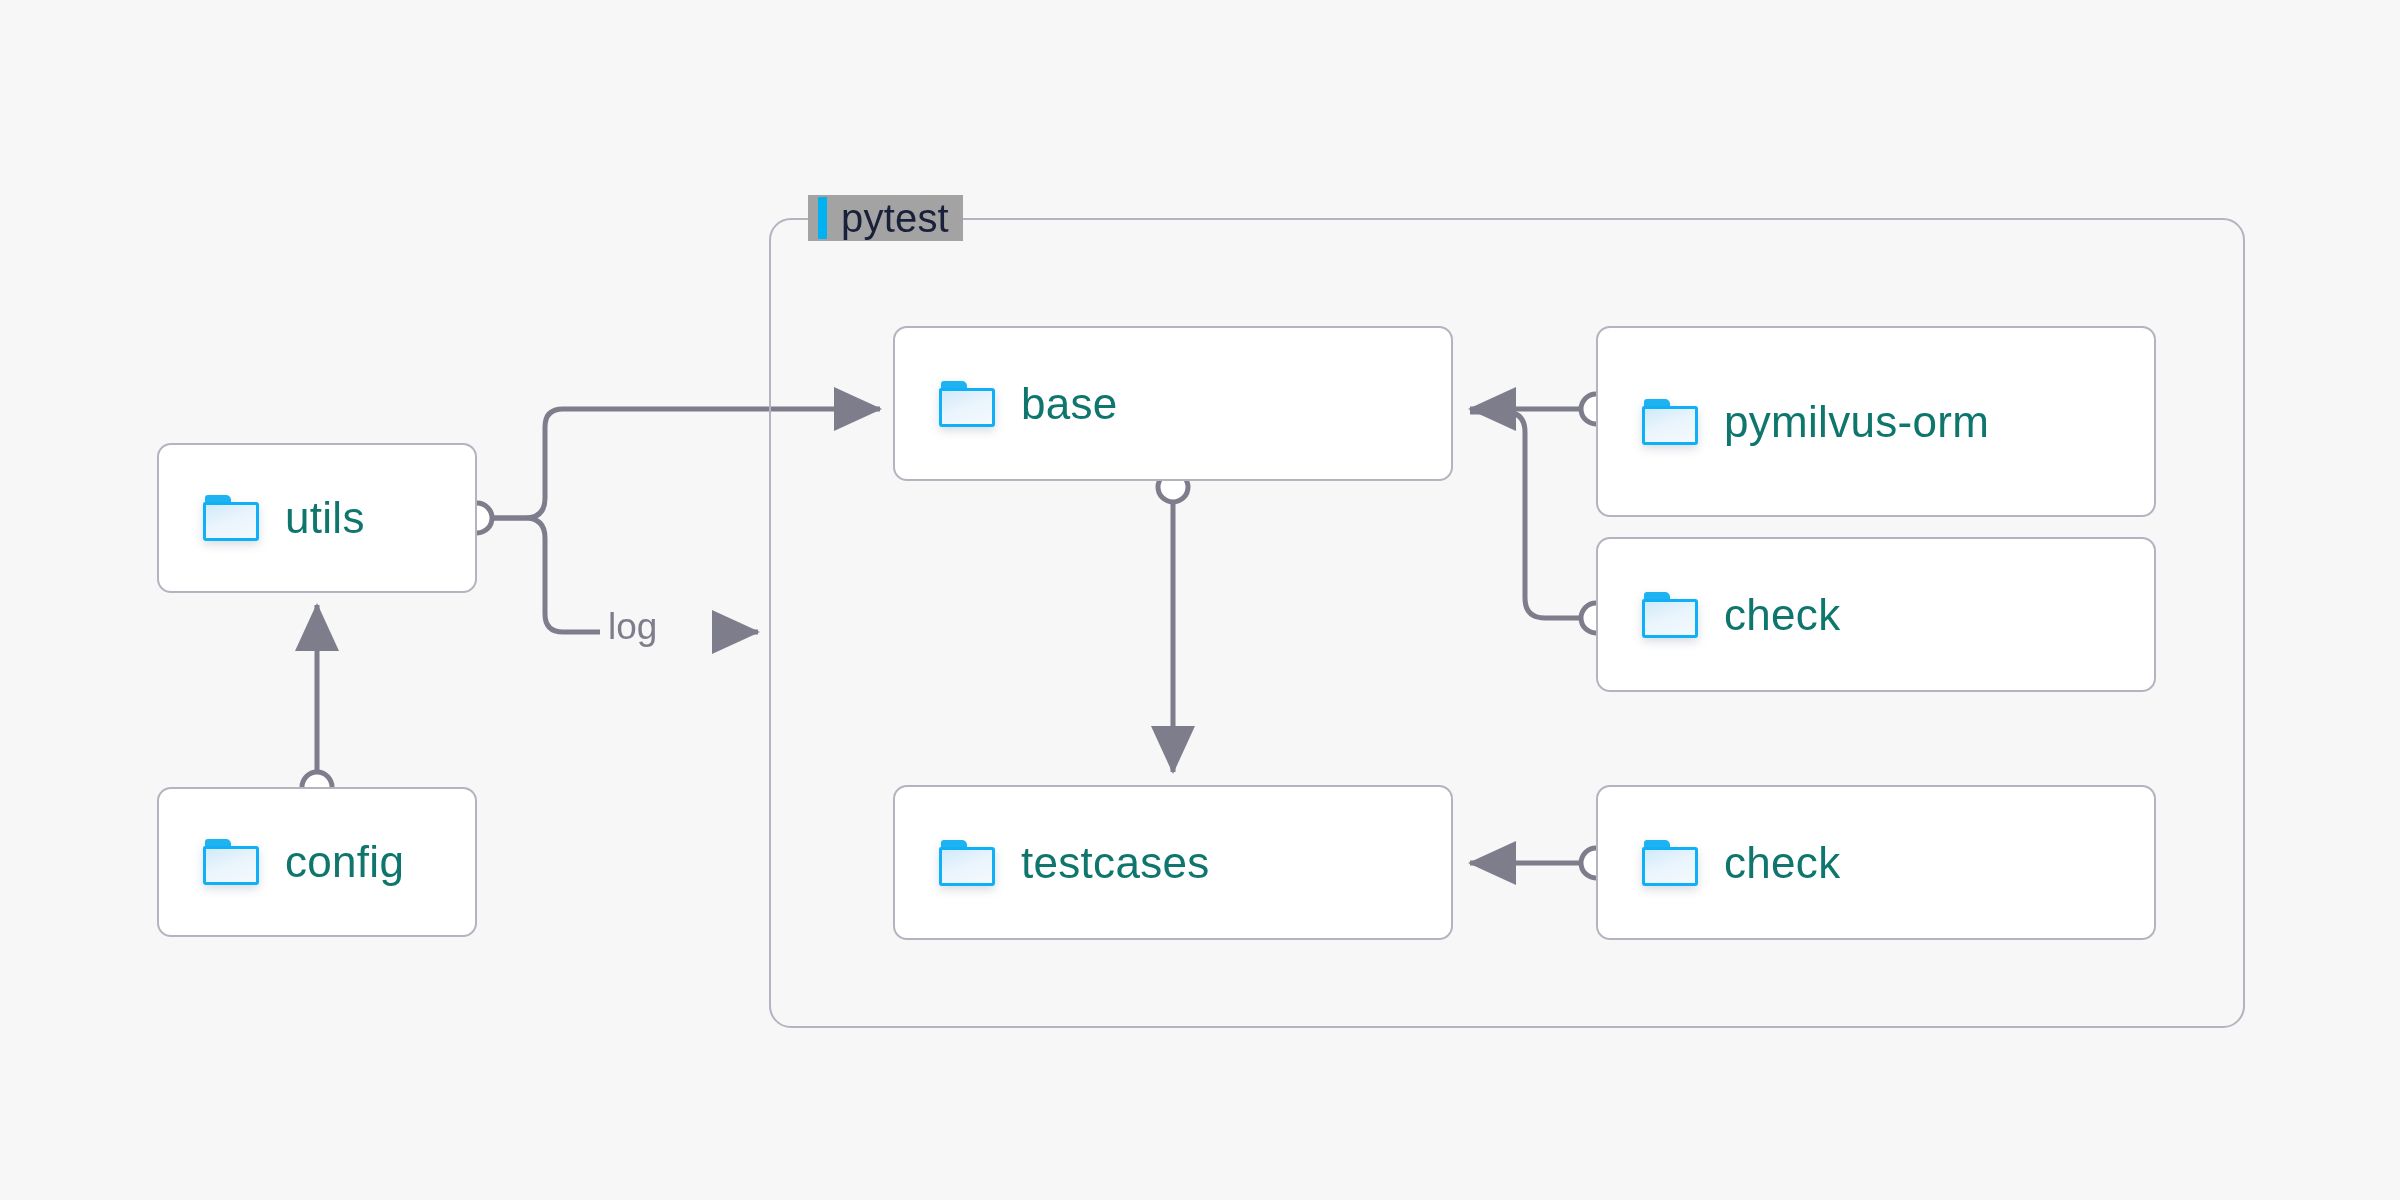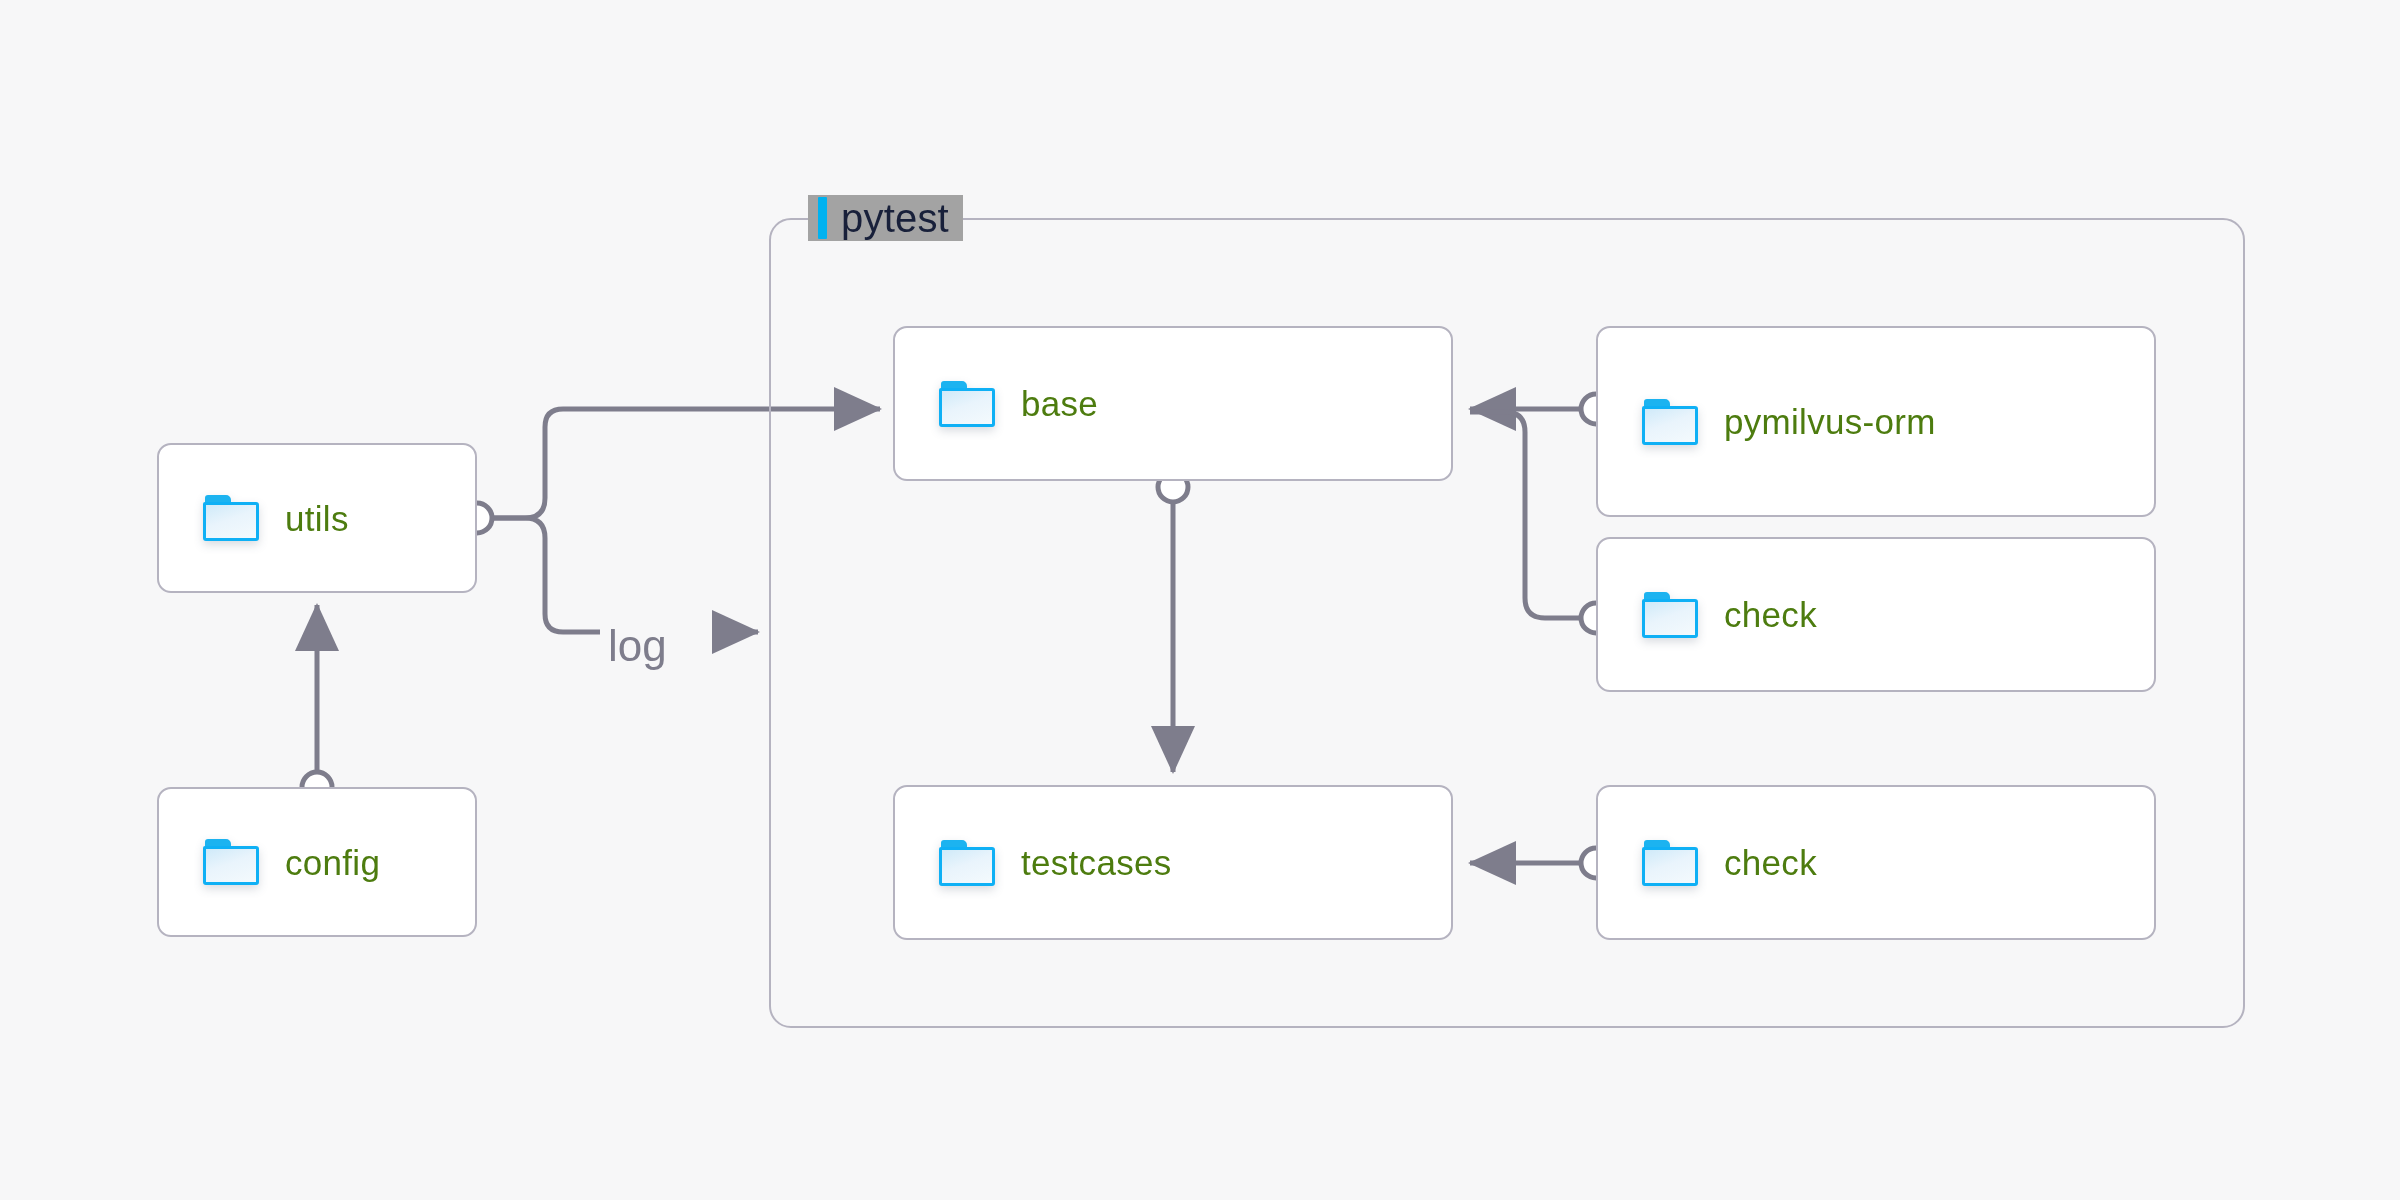--- a/index.html
+++ b/index.html
@@ -65,22 +65,22 @@
     box-sizing: border-box;
     background: #ffffff;
     border: 2px solid #b5b3c0;
     border-radius: 14px;
     display: flex;
     align-items: center;
     padding-left: 44px;
     gap: 26px;
   }
   .node .label {
-    font-size: 35px;
-    color: #4d7c0f;
+    font-size: 44px;
+    color: #0f766e;
     line-height: 1;
     letter-spacing: 0.3px;
     white-space: nowrap;
   }
 
   
   .folder {
     flex: 0 0 auto;
     width: 56px;
     height: 46px;
@@ -104,25 +104,24 @@
     bottom: 0;
     box-sizing: border-box;
     border: 3px solid #0fb0f5;
     border-radius: 2px 3px 3px 3px;
     background: linear-gradient(160deg, #cfeaf9 0%, #e9f4fc 45%, #f4fafd 100%);
   }
 
   
   .edge-label {
     position: absolute;
-    font-size: 44px;
+    font-size: 37px;
     color: #7e7d8c;
     line-height: 1;
     white-space: nowrap;
-    margin-top: 16px;
   }
 </style>
 </head>
 <body>
 
 <div id="stage">
 
   <svg id="edges" viewBox="0 0 2400 1200" width="2400" height="1200" xmlns="http://www.w3.org/2000/svg">
     <defs>
       <marker id="arrowEnd" markerWidth="11" markerHeight="11" refX="9.2" refY="5.5" orient="auto" markerUnits="strokeWidth">

